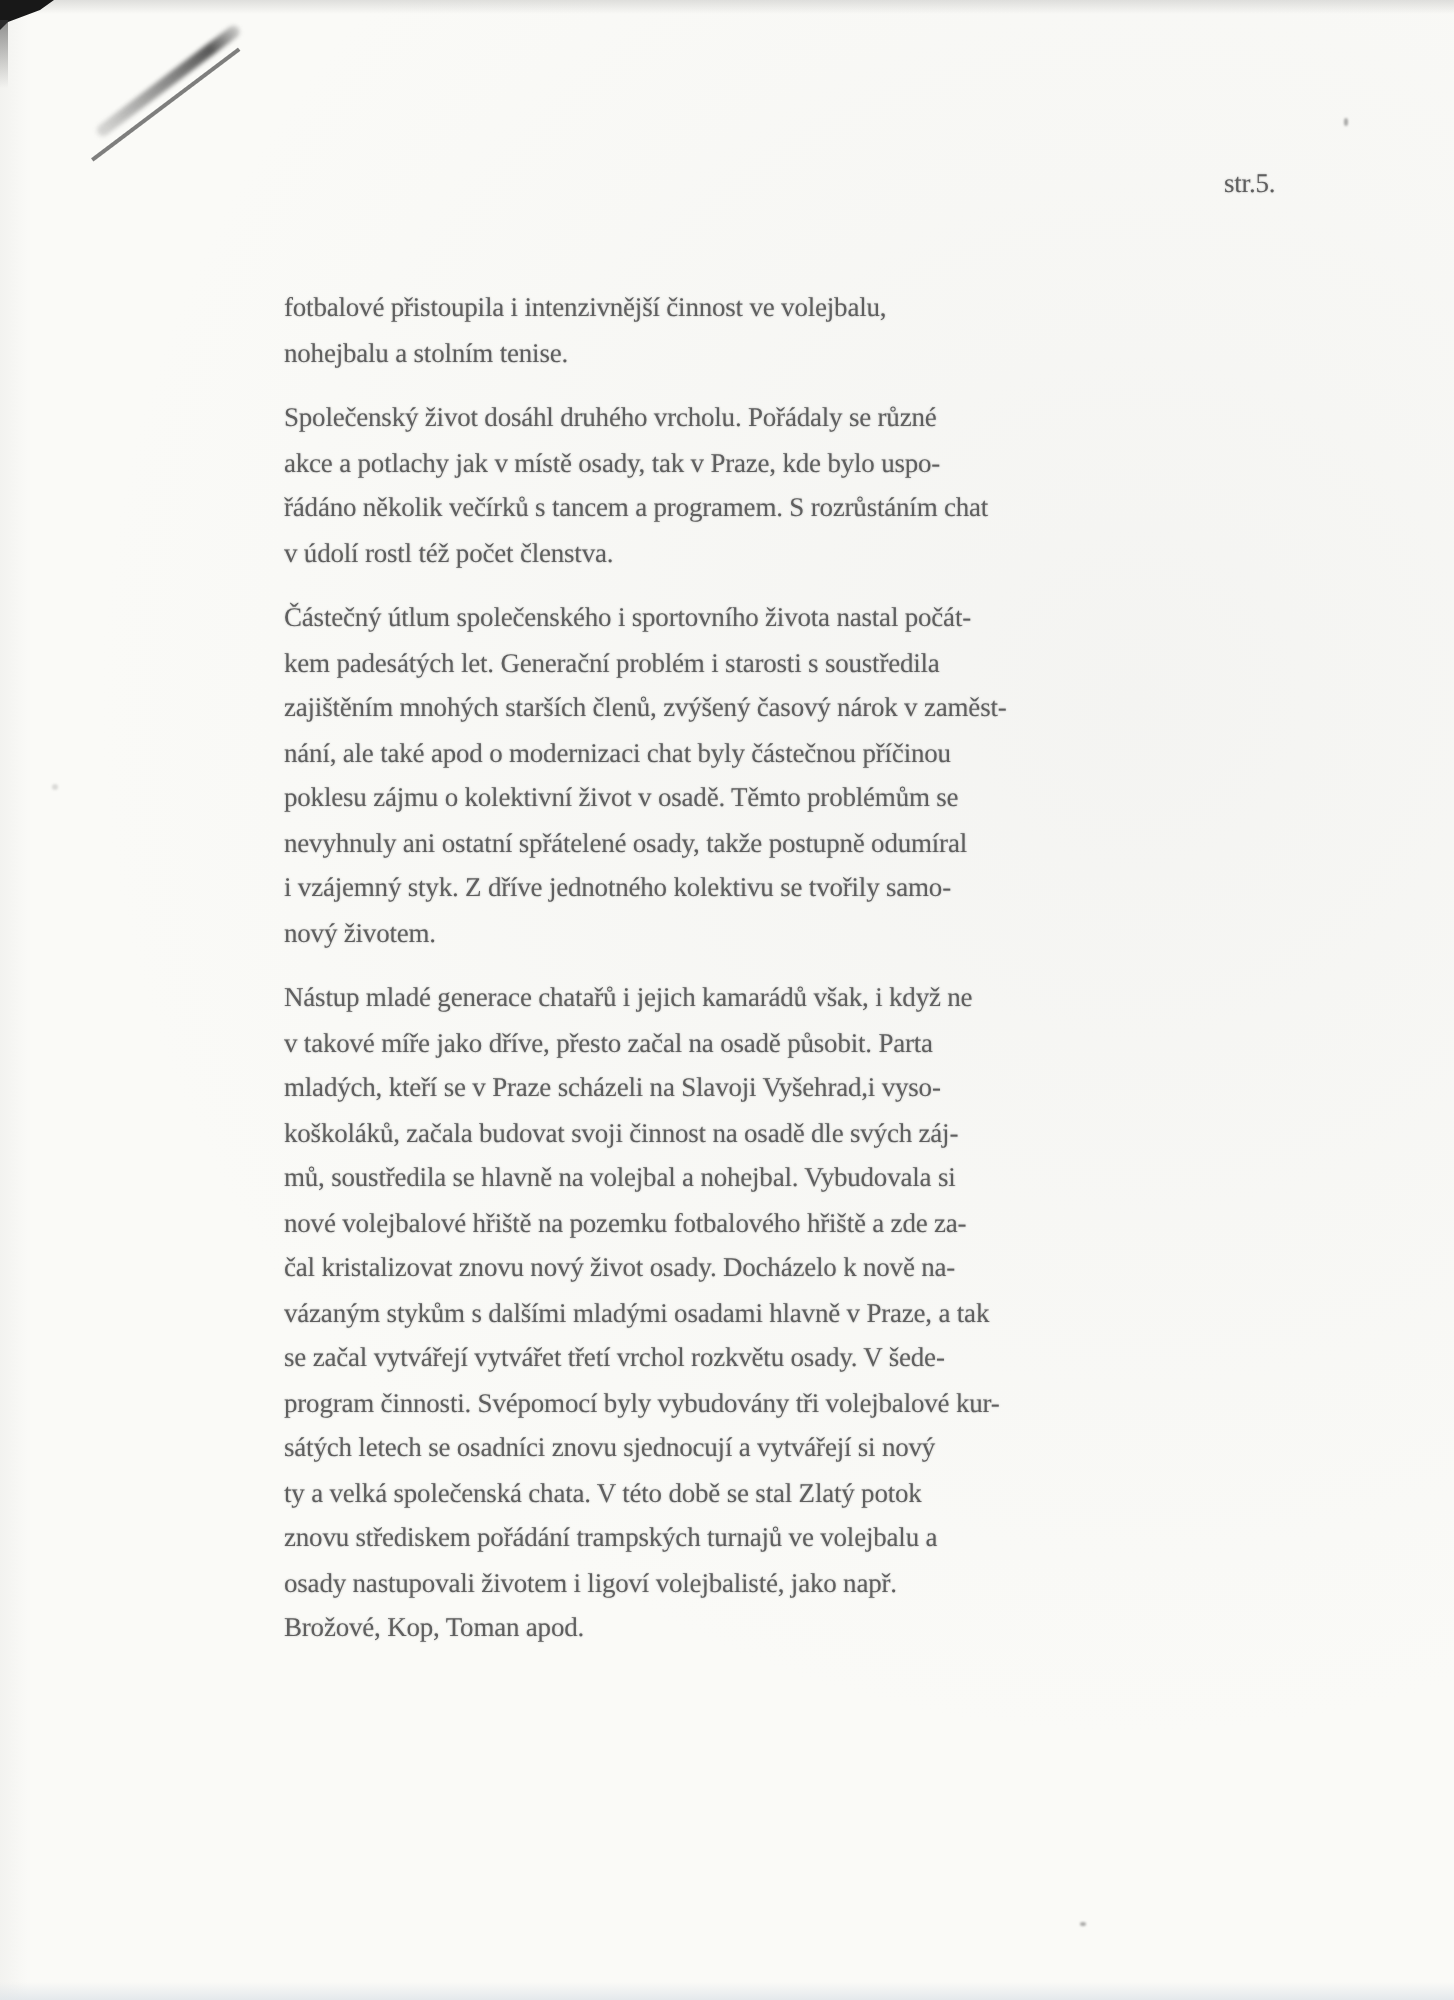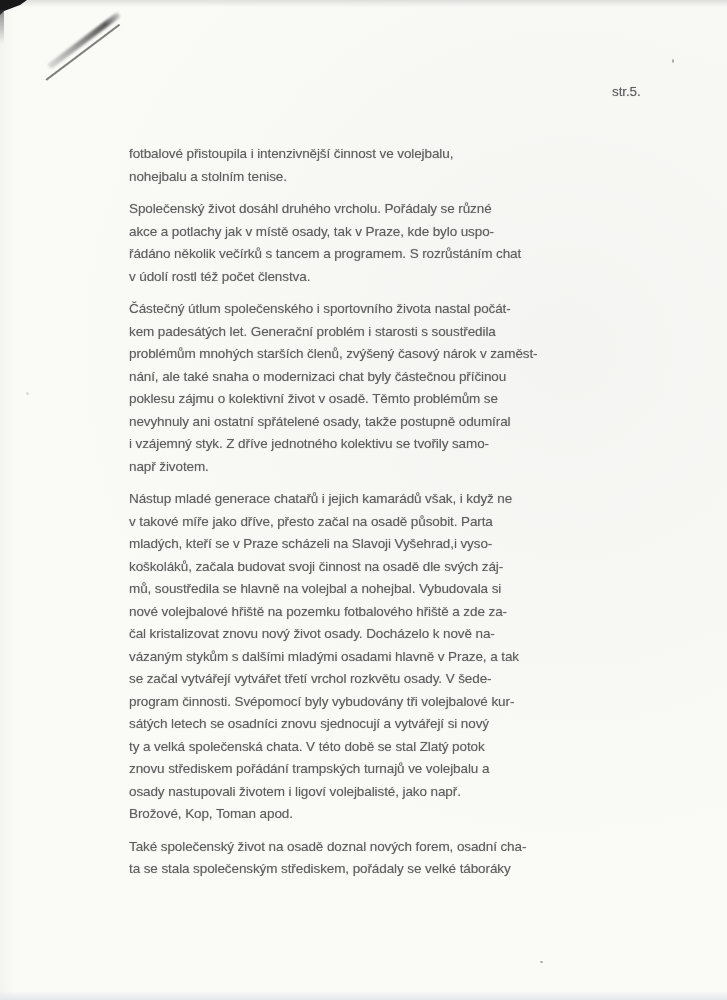--- a/index.html
+++ b/index.html
@@ -11,21 +11,21 @@
     position: relative;
     width: 727px;
     height: 1000px;
     overflow: hidden;
     background:
       linear-gradient(180deg, rgba(200,200,198,0.55) 0px, rgba(200,200,198,0) 7px),
       linear-gradient(0deg, rgba(222,228,233,0.8) 0px, rgba(222,228,233,0) 9px),
       linear-gradient(90deg, rgba(235,235,232,0.5) 0px, rgba(235,235,232,0) 14px),
       radial-gradient(circle at 78% 35%, rgba(240,240,238,0.6), rgba(240,240,238,0) 60%),
       #fafaf7;
-    font-family: Liberation Sans, sans-serif;
+    font-family: Liberation Serif, serif;
   }
   
   .scan-corner {
     position: absolute;
     left: 0; top: 0;
     width: 30px; height: 15px;
     background: #181818;
     clip-path: polygon(0 0, 27px 0, 20px 5px, 4px 11px, 0 15px);
   }
   .scan-edge-left {
@@ -80,20 +80,21 @@
   .doc-body {
     position: absolute;
     left: 129px; top: 143px;
     width: 545px;
   }
   .paragraph { margin: 0 0 10px 0; }
   .line {
     white-space: pre;
     line-height: 22.5px;
     height: 22.5px;
+    margin-left: 13px;
   }
 </style>
 </head>
 <body>
 
 <div class="paper">
   <div class="scan-corner"></div>
   <div class="scan-edge-left"></div>
   <div class="pencil-smudge"></div>
   <div class="pencil-line"></div>
@@ -110,42 +111,38 @@
       </div>
       <div class="paragraph">
         <div class="line">Společenský život dosáhl druhého vrcholu. Pořádaly se různé</div>
         <div class="line">akce a potlachy jak v místě osady, tak v Praze, kde bylo uspo-</div>
         <div class="line">řádáno několik večírků s tancem a programem. S rozrůstáním chat</div>
         <div class="line">v údolí rostl též počet členstva.</div>
       </div>
       <div class="paragraph">
         <div class="line">Částečný útlum společenského i sportovního života nastal počát-</div>
         <div class="line">kem padesátých let. Generační problém i starosti s soustředila</div>
-        <div class="line">problémům mnohých starších členů, zvýšený časový nárok v zaměst-</div>
-        <div class="line">nání, ale také snaha o modernizaci chat byly částečnou příčinou</div>
+        <div class="line">zajištěním mnohých starších členů, zvýšený časový nárok v zaměst-</div>
+        <div class="line">nání, ale také apod o modernizaci chat byly částečnou příčinou</div>
         <div class="line">poklesu zájmu o kolektivní život v osadě. Těmto problémům se</div>
         <div class="line">nevyhnuly ani ostatní spřátelené osady, takže postupně odumíral</div>
         <div class="line">i vzájemný styk. Z dříve jednotného kolektivu se tvořily samo-</div>
-        <div class="line">např životem.</div>
+        <div class="line">nový životem.</div>
       </div>
       <div class="paragraph">
         <div class="line">Nástup mladé generace chatařů i jejich kamarádů však, i když ne</div>
         <div class="line">v takové míře jako dříve, přesto začal na osadě působit. Parta</div>
         <div class="line">mladých, kteří se v Praze scházeli na Slavoji Vyšehrad,i vyso-</div>
         <div class="line">koškoláků, začala budovat svoji činnost na osadě dle svých záj-</div>
         <div class="line">mů, soustředila se hlavně na volejbal a nohejbal. Vybudovala si</div>
         <div class="line">nové volejbalové hřiště na pozemku fotbalového hřiště a zde za-</div>
         <div class="line">čal kristalizovat znovu nový život osady. Docházelo k nově na-</div>
         <div class="line">vázaným stykům s dalšími mladými osadami hlavně v Praze, a tak</div>
         <div class="line">se začal vytvářejí vytvářet třetí vrchol rozkvětu osady. V šede-</div>
         <div class="line">program činnosti. Svépomocí byly vybudovány tři volejbalové kur-</div>
         <div class="line">sátých letech se osadníci znovu sjednocují a vytvářejí si nový</div>
         <div class="line">ty a velká společenská chata. V této době se stal Zlatý potok</div>
         <div class="line">znovu střediskem pořádání trampských turnajů ve volejbalu a</div>
         <div class="line">osady nastupovali životem i ligoví volejbalisté, jako např.</div>
         <div class="line">Brožové, Kop, Toman apod.</div>
       </div>
-      <div class="paragraph">
-        <div class="line">Také společenský život na osadě doznal nových forem, osadní cha-</div>
-        <div class="line">ta se stala společenským střediskem, pořádaly se velké táboráky</div>
-      </div>
     </div>
 </div>
 
 </body></html>

